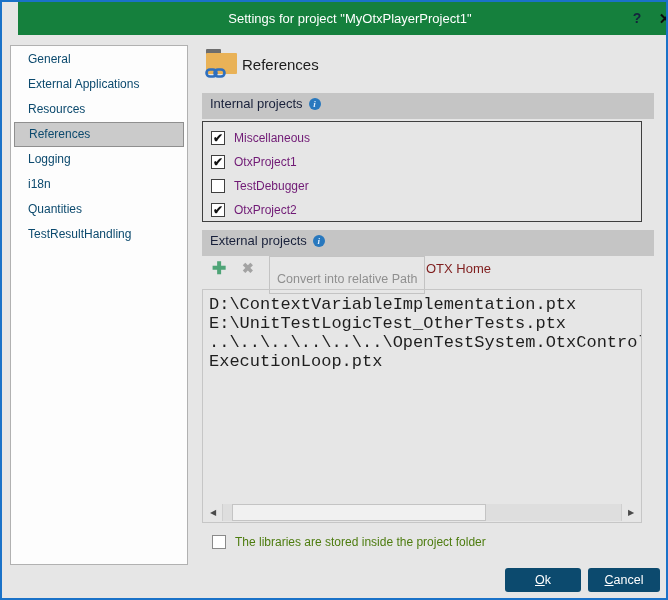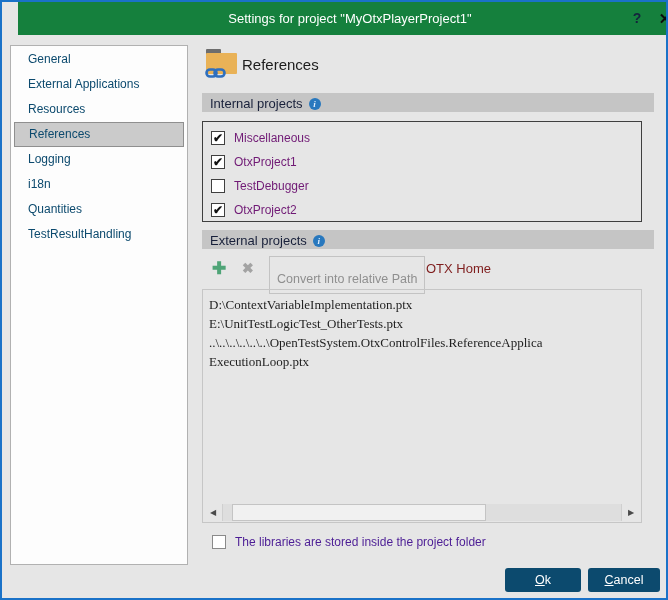--- a/index.html
+++ b/index.html
@@ -27,21 +27,21 @@
   
   .content{position:absolute;left:198px;top:35px;right:14px;bottom:0;}
   .hdr{position:absolute;left:0;top:12px;height:30px;}
   .hdr-title{position:absolute;left:42px;top:7px;font-size:15px;color:#1c1c1c;}
   
   .fl-icon{position:absolute;left:6px;top:0;width:32px;height:30px;}
   .fl-tab{position:absolute;left:0;top:0;width:15px;height:7px;background:#6d6d6d;border-radius:1px;}
   .fl-body{position:absolute;left:0;top:4px;width:31px;height:21px;background:#e9b257;border-radius:1px;}
   .fl-link{position:absolute;left:-1px;top:18px;}
   
-  .bar{position:absolute;left:2px;width:452px;height:19px;background:#c5c5c5;}
+  .bar{position:absolute;left:2px;width:452px;height:26px;background:#c5c5c5;}
   .bar-label{position:absolute;left:8px;top:0;height:21px;line-height:21px;font-size:13px;color:#18203a;}
   .info-ic{display:inline-block;width:12px;height:12px;border-radius:50%;background:#2878be;
     color:#dfeefd;font-size:9px;line-height:12px;text-align:center;font-family:"Liberation Serif",serif;
     font-style:italic;font-weight:bold;vertical-align:1px;margin-left:6px;}
   .bar-internal{top:56px;}
   .bar-external{top:193px;}
   
   .proj-box{position:absolute;left:2px;top:84px;width:438px;height:99px;border:1px solid #3f3f3f;}
   .proj-row{height:19px;margin-top:5px;display:flex;align-items:center;}
   .proj-box .proj-row:first-child{margin-top:6px;}
@@ -54,34 +54,34 @@
   .tool-del{position:absolute;left:40px;top:4px;font-size:14px;font-weight:bold;color:#a3a3a3;}
   .tool-convert{position:absolute;left:67px;top:0;height:38px;line-height:24px;padding:10px 7px;
     border:1px solid #c3c3c3;background:transparent;font-size:12.5px;color:#8f8f8f;
     font-family:"Liberation Sans",sans-serif;}
   .tool-home{position:absolute;left:220px;top:0;height:26px;line-height:26px;padding:0 4px;
     font-size:13px;color:#7f1d1d;background:transparent;border:none;
     font-family:"Liberation Sans",sans-serif;}
   
   .paths-box{position:absolute;left:2px;top:252px;width:438px;height:232px;border:1px solid #c6c6c6;
     overflow:hidden;}
-  .paths-text{position:absolute;left:6px;top:5px;right:0;font-family:Liberation Serif, serif;
-    font-size:13px;color:#1e1e1e;}
+  .paths-text{position:absolute;left:6px;top:5px;right:0;font-family:Liberation Mono, monospace;
+    font-size:17px;color:#1e1e1e;}
   .path-line{height:19px;line-height:19px;white-space:pre;overflow:hidden;}
   .hscroll{position:absolute;left:1px;right:1px;bottom:1px;height:17px;background:#dedede;}
   .hs-btn{position:absolute;top:0;width:18px;height:17px;background:#e6e6e6;color:#4a4a4a;
     font-size:8px;line-height:17px;text-align:center;}
   .hs-left{left:0;border-right:1px solid #cfcfcf;}
   .hs-right{right:0;border-left:1px solid #cfcfcf;}
   .hs-thumb{position:absolute;left:28px;top:0;width:252px;height:15px;background:#f1f1f1;
     border:1px solid #c4c4c4;}
   
   .lib-row{position:absolute;left:12px;top:498px;display:flex;align-items:center;}
   .lib-row .cb{margin-left:0;border-color:#8a8a8a;}
-  .lib-row .cb-label{color:#4c1d95;}
+  .lib-row .cb-label{color:#4d7c0f;}
   
   .footer-btn{position:absolute;top:531px;height:24px;background:#0c4a6e;color:#ffffff;
     border:none;border-radius:3px;font-size:12.5px;font-family:"Liberation Sans",sans-serif;
     text-align:center;}
   .btn-ok{left:305px;width:76px;}
   .btn-cancel{left:388px;width:72px;}
   .footer-btn u{text-decoration:underline;}
 </style>
 </head>
 <body>

